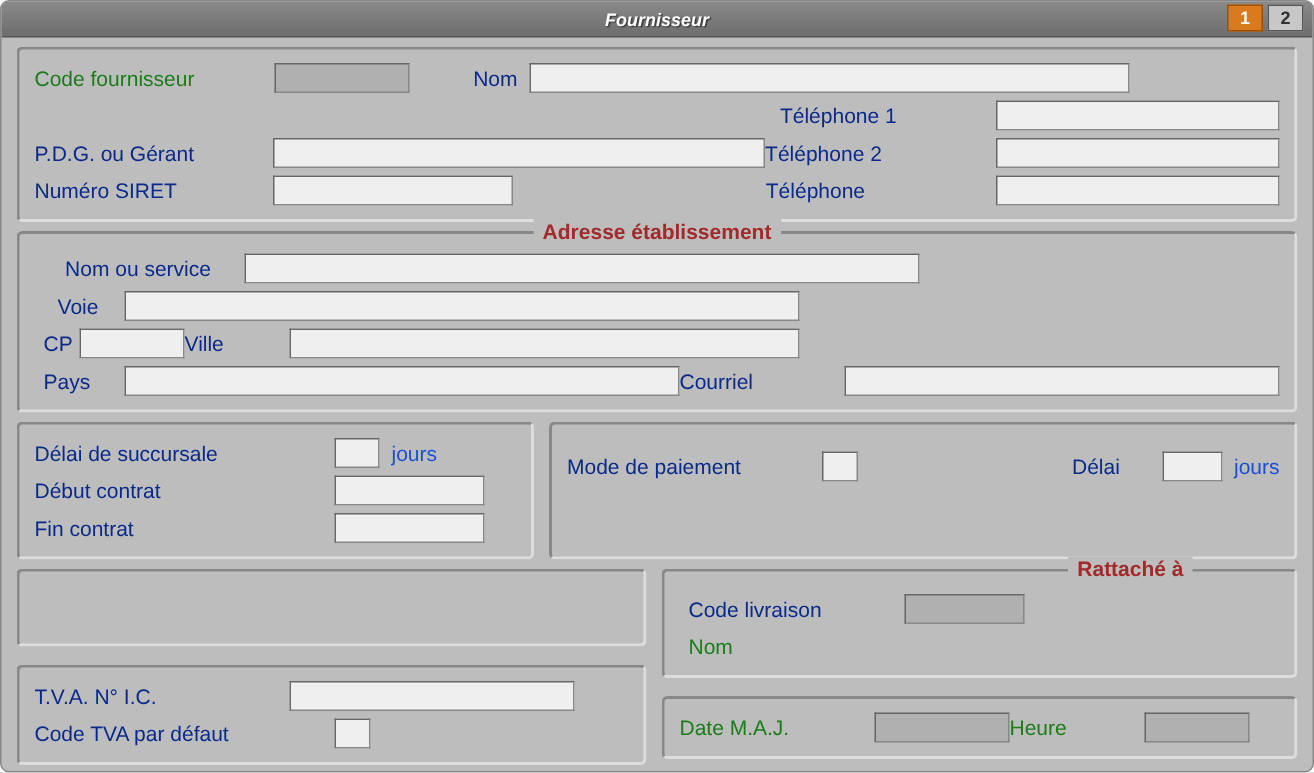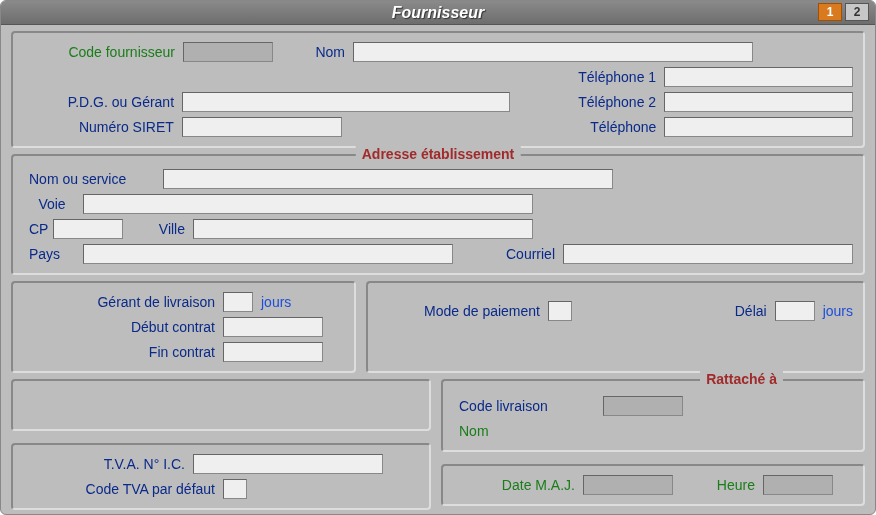--- a/index.html
+++ b/index.html
@@ -25,21 +25,21 @@
     border-bottom: 1px solid #555;
     position: relative;
     display: flex;
     align-items: center;
     justify-content: center;
   }
   .titlebar .title {
     color: #fff;
     font-weight: bold;
     font-style: italic;
-    font-size: 16px;
+    font-size: 12px;
     text-shadow: 1px 1px 1px #333;
   }
   .tabset {
     position: absolute;
     right: 6px;
     top: 2px;
     display: flex;
     gap: 3px;
   }
   .tab {
@@ -87,21 +87,20 @@
     font-size: 14px;
   }
   .row {
     display: flex;
     align-items: center;
     min-height: 24px;
     margin: 1px 0;
   }
   .lbl {
     color: #0a2a8a;
-    text-align: right;
     padding-right: 8px;
     white-space: nowrap;
   }
   .lbl.green { color: #1a7d1a; }
   .inp {
     background: #efefef;
     border: 1px solid #888;
     border-top-color: #666;
     border-left-color: #666;
     height: 20px;
@@ -159,21 +158,21 @@
         <input class="inp" style="width: 160px;" value="">
         <span style="width:170px"></span>
         <span class="lbl" style="width:155px">Téléphone</span>
         <input class="inp" style="width: 190px;" value="">
       </div>
     </div>
 
     <div class="panel" style="padding-top:10px">
       <span class="panel-label">Adresse établissement</span>
       <div class="row">
-        <span class="lbl" style="width:140px;text-align:left;padding-left:6px">Nom ou service</span>
+        <span class="lbl" style="width:140px;text-align:center;padding-left:6px">Nom ou service</span>
         <input class="inp" style="width: 450px;" value="">
       </div>
       <div class="row">
         <span class="lbl" style="width:60px;text-align:center;padding-left:6px">Voie</span>
         <input class="inp" style="width: 450px;" value="">
       </div>
       <div class="row">
         <span class="lbl" style="width:30px;text-align:left;padding-left:6px">CP</span>
         <input class="inp" style="width: 70px;" value="">
         <span class="lbl" style="width:70px">Ville</span>
@@ -183,21 +182,21 @@
         <span class="lbl" style="width:60px;text-align:left;padding-left:6px">Pays</span>
         <input class="inp" style="width: 370px;" value="">
         <span class="lbl" style="width:110px">Courriel</span>
         <input class="inp" style="width: 290px;" value="">
       </div>
     </div>
 
     <div class="cols">
       <div class="panel col" style="flex:0 0 345px">
         <div class="row">
-          <span class="lbl" style="width:200px">Gérant de livraison</span>
+          <span class="lbl" style="width:200px">Délai de succursale</span>
           <input class="inp" style="width: 30px;" value="">
           <span class="suffix">jours</span>
         </div>
         <div class="row">
           <span class="lbl" style="width:200px">Début contrat</span>
           <input class="inp" style="width: 100px;" value="">
         </div>
         <div class="row">
           <span class="lbl" style="width:200px">Fin contrat</span>
           <input class="inp" style="width: 100px;" value="">
@@ -226,21 +225,21 @@
           </div>
           <div class="row">
             <span class="lbl" style="width:200px">Code TVA par défaut</span>
             <input class="inp" style="width: 24px;" value="">
           </div>
         </div>
       </div>
 
       <div class="col" style="display:flex; flex-direction:column; gap:6px">
         <div class="panel" style="padding-top:12px">
-          <span class="panel-label" style="left:auto;right:80px;transform:none">Rattaché à</span>
+          <span class="panel-label" style="left:auto;right:68px;transform:none">Rattaché à</span>
           <div class="row">
             <span class="lbl" style="width:150px;text-align:left;padding-left:6px">Code livraison</span>
             <input class="inp ro" style="width: 80px;" value="">
           </div>
           <div class="row">
             <span class="lbl green" style="width:60px;text-align:left;padding-left:6px">Nom</span>
             <span></span>
           </div>
         </div>
 

